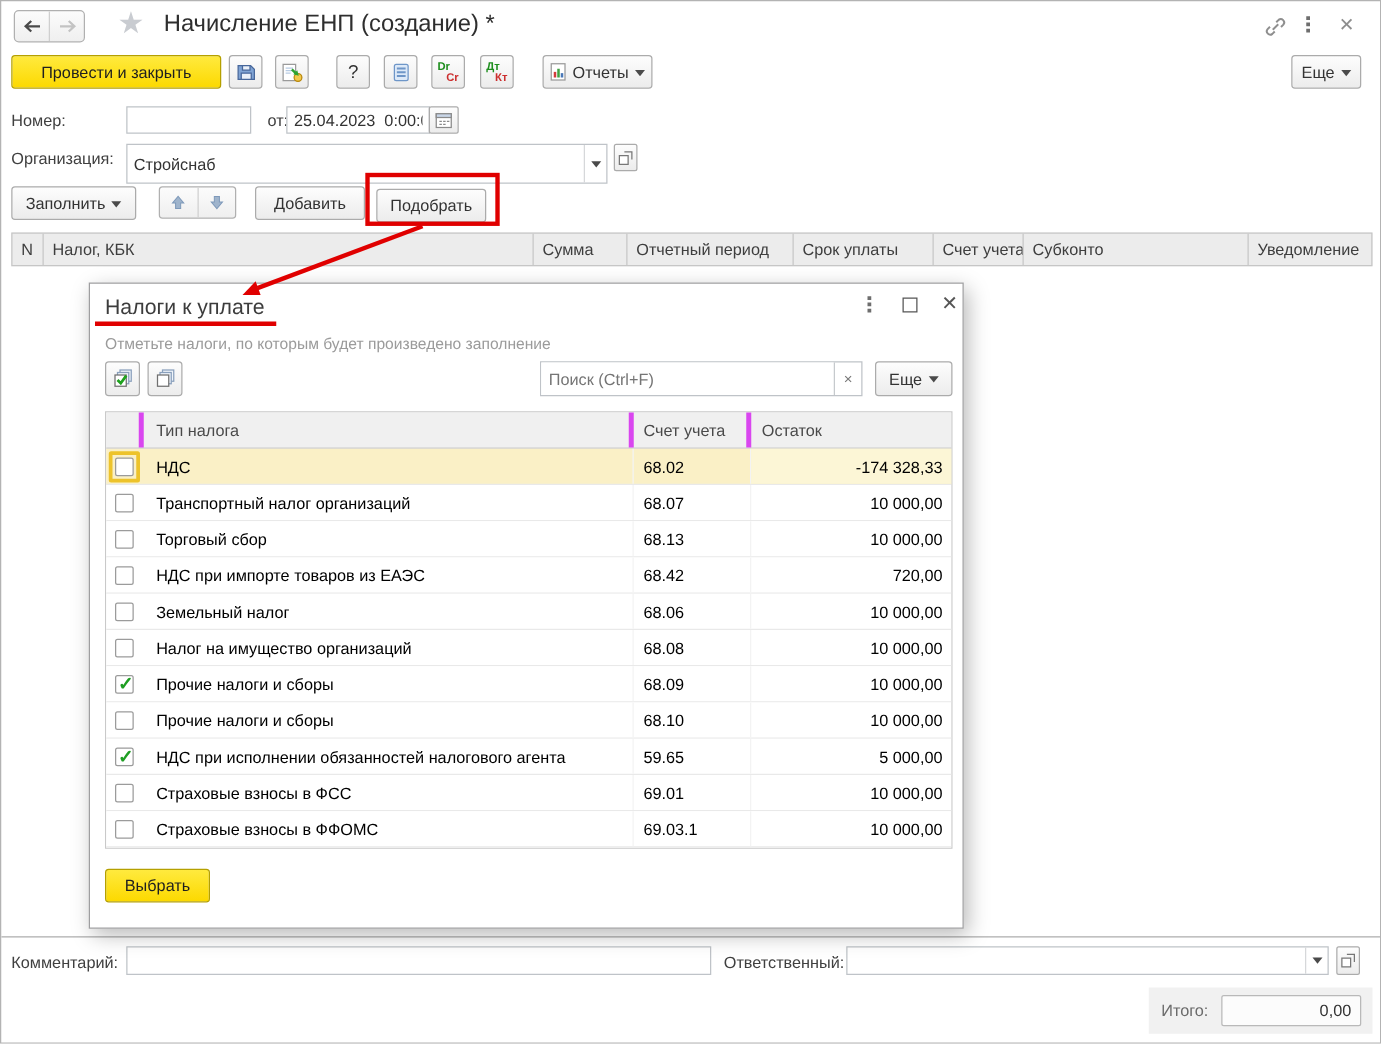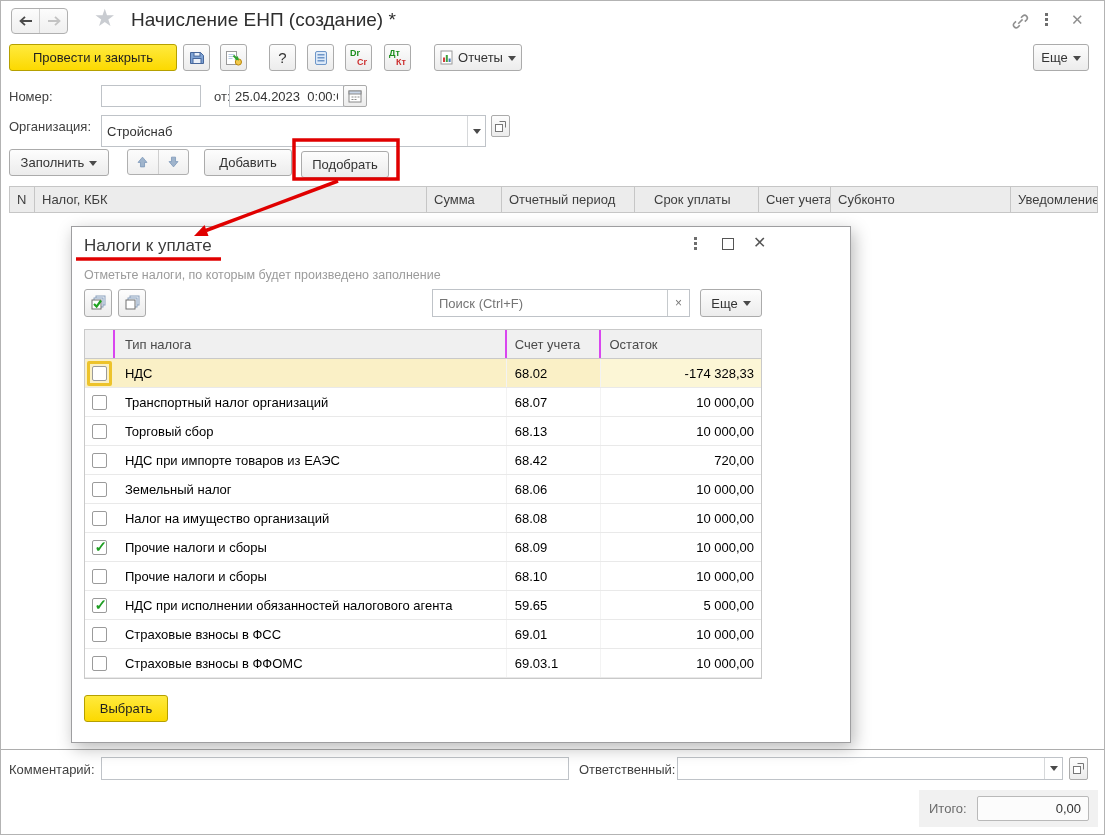--- a/index.html
+++ b/index.html
@@ -31,38 +31,38 @@
             background:linear-gradient(#FDFDFD,#ECECEC); display:flex; align-items:center; justify-content:center; }
 
   
   .mth { position:absolute; left:8px; top:185px; width:1089px; height:27px; display:flex;
          background:#ECECEC; border:1px solid #C6C6C6; }
   .mt-cell { border-right:1px solid #C6C6C6; padding:0 7px; display:flex; align-items:center;
              font-size:13px; color:#3E3E3E; overflow:hidden; white-space:nowrap; }
   .mt-cell:last-child { border-right:none; }
 
   
-  .dialog { position:absolute; left:70px; top:225px; width:780px; height:517px; background:#fff;
+  .dialog { position:absolute; left:70px; top:225px; width:700px; height:517px; background:#fff;
             border:1px solid #9E9EA0; box-shadow:3px 5px 16px rgba(0,0,0,.28); z-index:10; }
   .dlg-title { position:absolute; left:12px; top:9px; font-size:17px; color:#3C3C3C; }
   .dlg-sub { position:absolute; left:12px; top:41px; font-size:12.5px; color:#9B9B9B; }
   .dots { display:flex; flex-direction:column; gap:2px; }
   .dots i { width:3px; height:3px; background:#6E6E6E; }
   .icon-btn { position:absolute; width:28px; height:28px; border:1px solid #ABABAB; border-radius:3px;
               background:linear-gradient(#FDFDFD,#ECECEC); display:flex; align-items:center; justify-content:center; }
   .search { position:absolute; left:360px; top:62px; width:258px; height:28px;
             border:1px solid #BFC3C8; background:#fff; display:flex; }
   .search input { flex:1; border:none; outline:none; font-family:"Liberation Sans",sans-serif;
                   font-size:13px; padding:0 6px; color:#333; }
   .search .clear { width:22px; border-left:1px solid #C6CACD; display:flex; align-items:center;
                    justify-content:center; color:#777; font-size:12px; }
 
   .dtable { position:absolute; left:12px; top:102px; width:678px; border:1px solid #C9C9C9; background:#fff; }
   .dthead { display:flex; height:29px; background:#F0F0F0; border-bottom:1px solid #C9C9C9; }
-  .dth { font-size:13px; color:#4A4A4A; display:flex; align-items:center; border-right:2px solid #d946ef; }
+  .dth { font-size:13px; color:#4A4A4A; display:flex; align-items:center; border-right:4px solid #d946ef; }
   .dth:last-child { border-right:none; }
   .w-cb   { width:30px; }
   .w-name { width:393px; padding-left:10px; }
   .w-acc  { width:95px;  padding-left:8px; }
   .w-bal  { width:160px; padding-left:8px; }
 
   .trow { display:flex; height:29px; border-bottom:1px solid #E9E9E9; background:#fff; }
   .trow .cell { display:flex; align-items:center; font-size:13px; color:#000000; }
   .c-cb   { width:30px; justify-content:center; }
   .c-name { width:393px; padding-left:10px; border-right:1px solid #F3F3F3; }
@@ -247,21 +247,21 @@
   </div>
   <div class="btn" style="left:300px; top:150px; width:88px;">
     <span>Подобрать</span>
   </div>
 
   <div class="mth">
       <div class="mt-cell" style="width: 25px;">N</div>
       <div class="mt-cell" style="width: 392px;">Налог, КБК</div>
       <div class="mt-cell" style="width: 75px;">Сумма</div>
       <div class="mt-cell" style="width: 133px;">Отчетный период</div>
-      <div class="mt-cell" style="width: 112px; margin-left: 12px;">Срок уплаты</div>
+      <div class="mt-cell" style="width: 112px;">Срок уплаты</div>
       <div class="mt-cell" style="width: 72px;">Счет учета</div>
       <div class="mt-cell" style="width: 180px;">Субконто</div>
       <div class="mt-cell" style="flex: 1 1 0%;">Уведомление</div>
     </div>
 
   <div class="dialog">
     <div class="dlg-title">Налоги к уплате</div>
     <div class="dots abs" style="left:622px; top:10px;">
       <i></i>
         <i></i>

